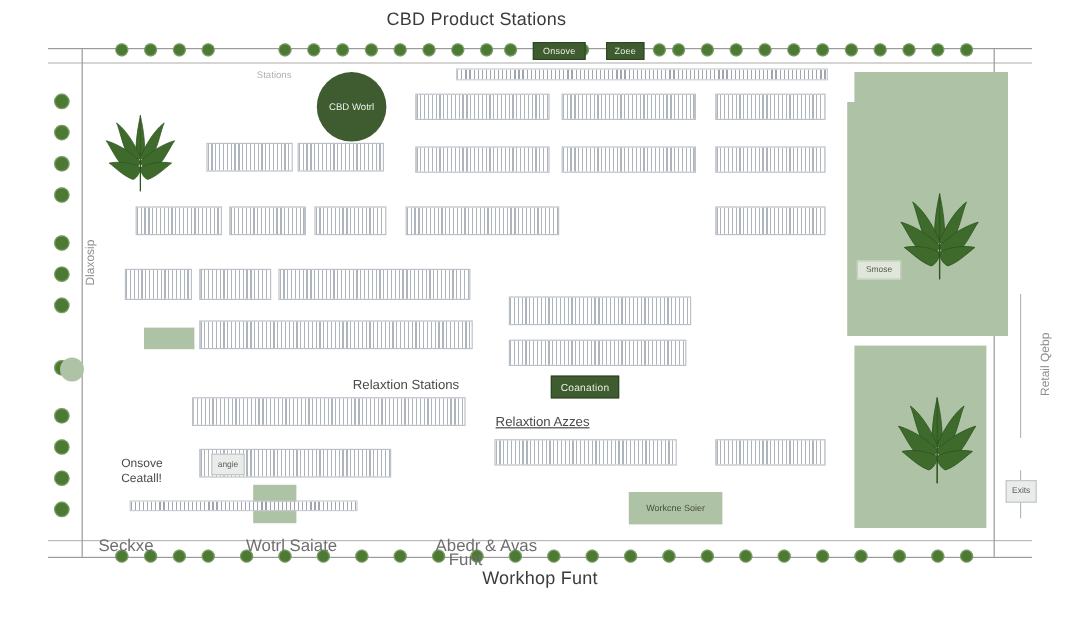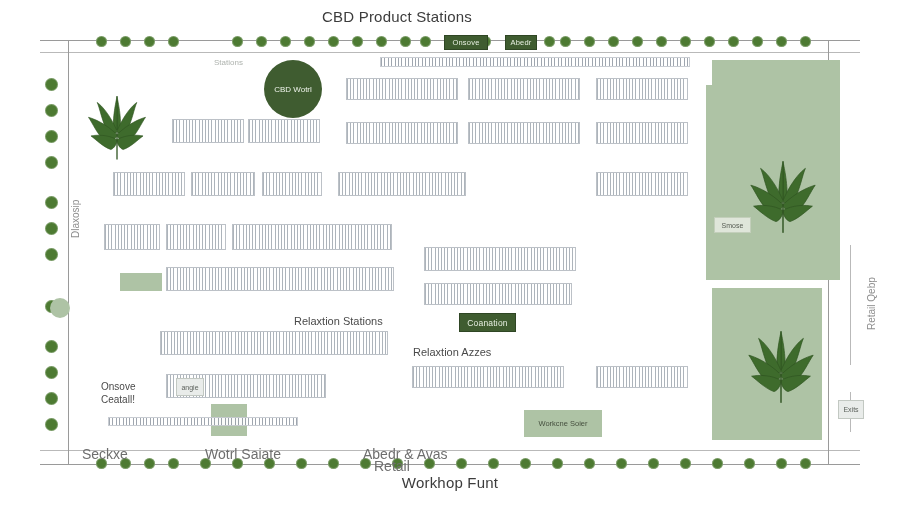--- a/index.html
+++ b/index.html
@@ -267,42 +267,42 @@
     <path d="M50 104 L50 60" stroke="#2f5421" stroke-width="1.6" fill="none"></path>
   </svg></div>
     </div>
 
   <div id="circle-layer">
       <div class="circle" style="left: 264px; top: 60px; width: 58px; height: 58px;">CBD Wotrl</div>
     </div>
 
   <div id="green-layer">
       <div class="gbox" style="left: 444px; top: 35px; width: 42px; height: 13px;">Onsove</div>
-      <div class="gbox" style="left: 505px; top: 35px; width: 30px; height: 13px;">Abedr</div>
+      <div class="gbox" style="left: 505px; top: 35px; width: 30px; height: 13px;">Zoee</div>
       <div class="gbox lg" style="left: 459px; top: 313px; width: 55px; height: 17px;">Coanation</div>
     </div>
 
   <div id="sagelabel-layer">
       <div class="sage" style="left: 524px; top: 410px; width: 78px; height: 27px; display: flex; align-items: center; justify-content: center; font-size: 7.5px; color: rgb(70, 80, 63); filter: blur(0.3px);">Workcne Soier</div>
     </div>
 
   <div id="pale-layer">
       <div class="pbox onsage" style="left: 714px; top: 217px; width: 35px; height: 14px;">Smose</div>
       <div class="pbox" style="left: 176px; top: 378px; width: 26px; height: 16px;">angie</div>
       <div class="pbox" style="left: 838px; top: 400px; width: 24px; height: 17px;">Exits</div>
     </div>
 
   <div class="plabel faint" style="left:214px;top:58px;">Stations</div>
   <div class="plabel" style="left:294px;top:315px;">Relaxtion Stations</div>
-  <div class="plabel" style="left:413px;top:346px;">Relaxtion Azzes</div>
+  <div class="plabel" style="left:413px;top:346px;text-decoration:underline;">Relaxtion Azzes</div>
   <div class="plabel two" style="left:101px;top:380px;">
     <span>Onsove</span><br>
     <span>Ceatall!</span>
   </div>
 
   <div id="axis-layer">
       <div class="plabel sm" style="left: 82px; top: 446px;">Seckxe</div>
       <div class="plabel sm" style="left: 205px; top: 446px;">Wotrl Saiate</div>
       <div class="plabel sm" style="left: 363px; top: 446px;">Abedr &amp; Avas</div>
-      <div class="plabel sm" style="left: 374px; top: 458px;">Retail</div>
+      <div class="plabel sm" style="left: 374px; top: 458px;">Funt</div>
     </div>
 
 </div>
 
 </body></html>

